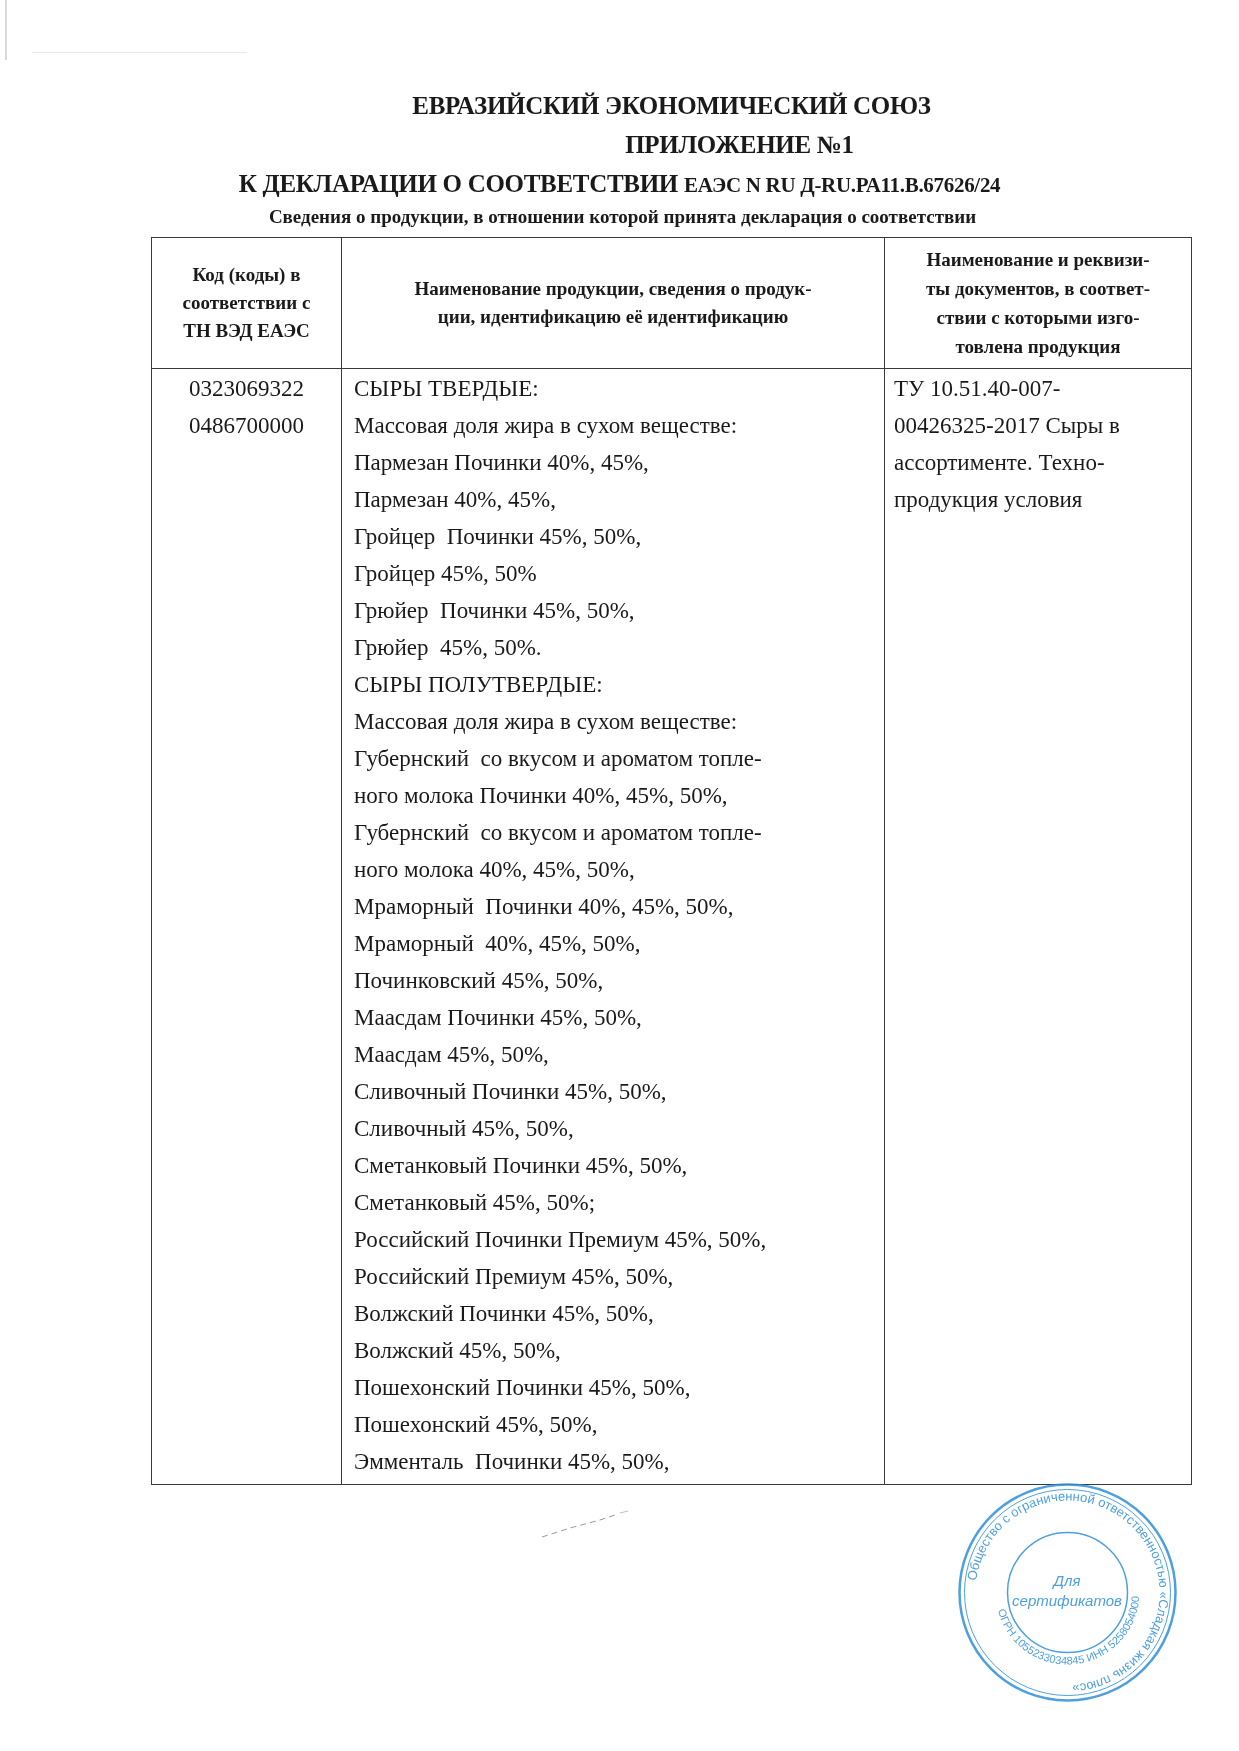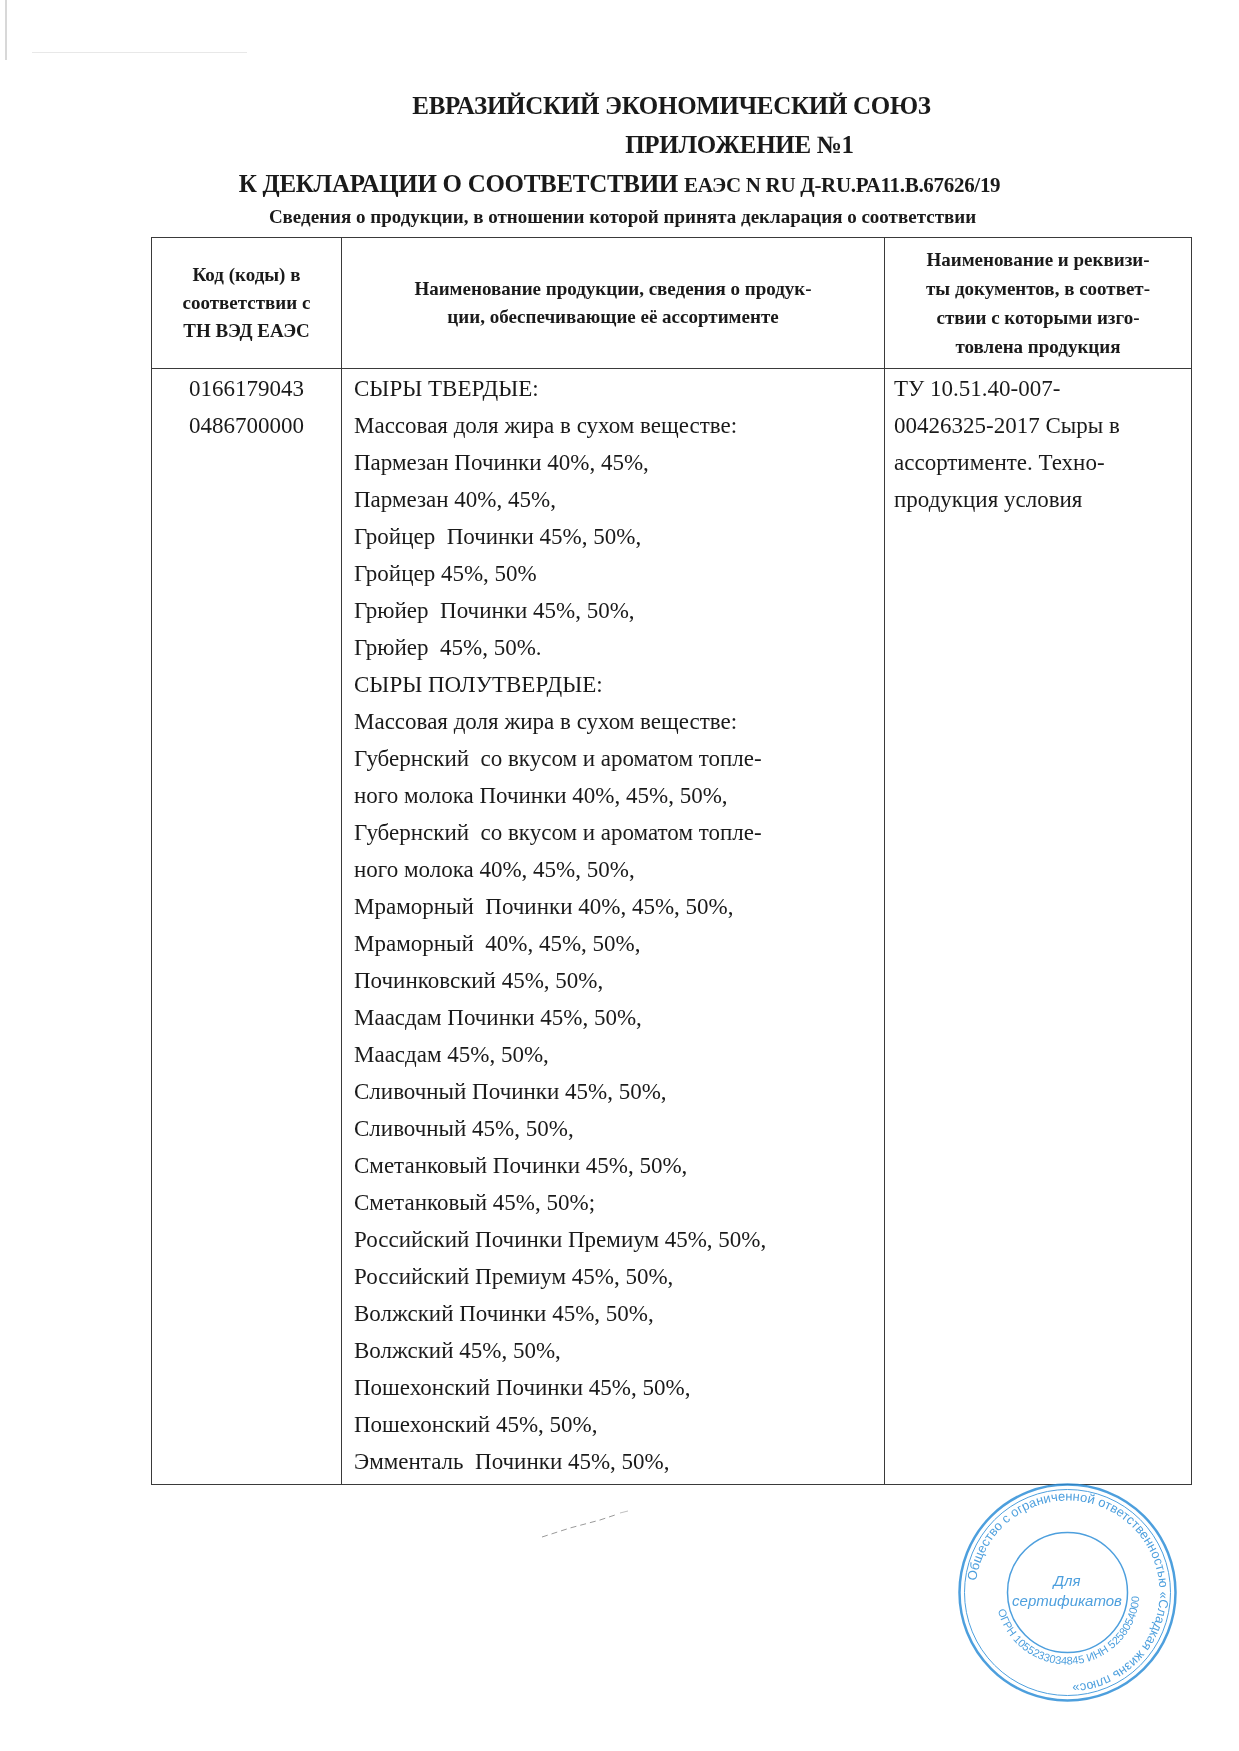--- a/index.html
+++ b/index.html
@@ -44,53 +44,53 @@
 </head>
 <body>
 
 <div class="scan-edge"></div>
 <div class="scan-line"></div>
 
 <div class="title t1">ЕВРАЗИЙСКИЙ ЭКОНОМИЧЕСКИЙ СОЮЗ</div>
 <div class="title t2">ПРИЛОЖЕНИЕ №1</div>
 <div class="title t3">
   <span>К ДЕКЛАРАЦИИ О СООТВЕТСТВИИ</span>
-  <span class="small">ЕАЭС N RU Д-RU.РА11.В.67626/19</span>
+  <span class="small">ЕАЭС N RU Д-RU.РА11.В.67626/24</span>
 </div>
 <div class="subtitle">Сведения о продукции, в отношении которой принята декларация о соответствии</div>
 
 <div class="tbl">
   <div class="vline v1"></div>
   <div class="vline v2"></div>
   <div class="hline"></div>
 
   <div class="hcell h1">
     <div>
       <div>Код (коды) в</div>
       <div>соответствии с</div>
       <div>ТН ВЭД ЕАЭС</div>
     </div>
   </div>
   <div class="hcell h2">
     <div>
       <div>Наименование продукции, сведения о продук-</div>
-      <div>ции, обеспечивающие её ассортименте</div>
+      <div>ции, идентификацию её идентификацию</div>
     </div>
   </div>
   <div class="hcell h3">
     <div>
       <div>Наименование и реквизи-</div>
       <div>ты документов, в соответ-</div>
       <div>ствии с которыми изго-</div>
       <div>товлена продукция</div>
     </div>
   </div>
 
   <div class="codes" id="codes">
-      <div>0166179043</div>
+      <div>0323069322</div>
       <div>0486700000</div>
     </div>
   <div class="products" id="products"><div>СЫРЫ ТВЕРДЫЕ:</div><div>Массовая доля жира в сухом веществе:</div><div>Пармезан Починки 40%, 45%,</div><div>Пармезан 40%, 45%,</div><div>Гройцер  Починки 45%, 50%,</div><div>Гройцер 45%, 50%</div><div>Грюйер  Починки 45%, 50%,</div><div>Грюйер  45%, 50%.</div><div>СЫРЫ ПОЛУТВЕРДЫЕ:</div><div>Массовая доля жира в сухом веществе:</div><div>Губернский  со вкусом и ароматом топле-</div><div>ного молока Починки 40%, 45%, 50%,</div><div>Губернский  со вкусом и ароматом топле-</div><div>ного молока 40%, 45%, 50%,</div><div>Мраморный  Починки 40%, 45%, 50%,</div><div>Мраморный  40%, 45%, 50%,</div><div>Починковский 45%, 50%,</div><div>Маасдам Починки 45%, 50%,</div><div>Маасдам 45%, 50%,</div><div>Сливочный Починки 45%, 50%,</div><div>Сливочный 45%, 50%,</div><div>Сметанковый Починки 45%, 50%,</div><div>Сметанковый 45%, 50%;</div><div>Российский Починки Премиум 45%, 50%,</div><div>Российский Премиум 45%, 50%,</div><div>Волжский Починки 45%, 50%,</div><div>Волжский 45%, 50%,</div><div>Пошехонский Починки 45%, 50%,</div><div>Пошехонский 45%, 50%,</div><div>Эмменталь  Починки 45%, 50%,</div></div>
   <div class="docs" id="docs">
       <div>ТУ 10.51.40-007-</div>
       <div>00426325-2017 Сыры в</div>
       <div>ассортименте. Техно-</div>
       <div>продукция условия</div>
     </div>
 </div>

